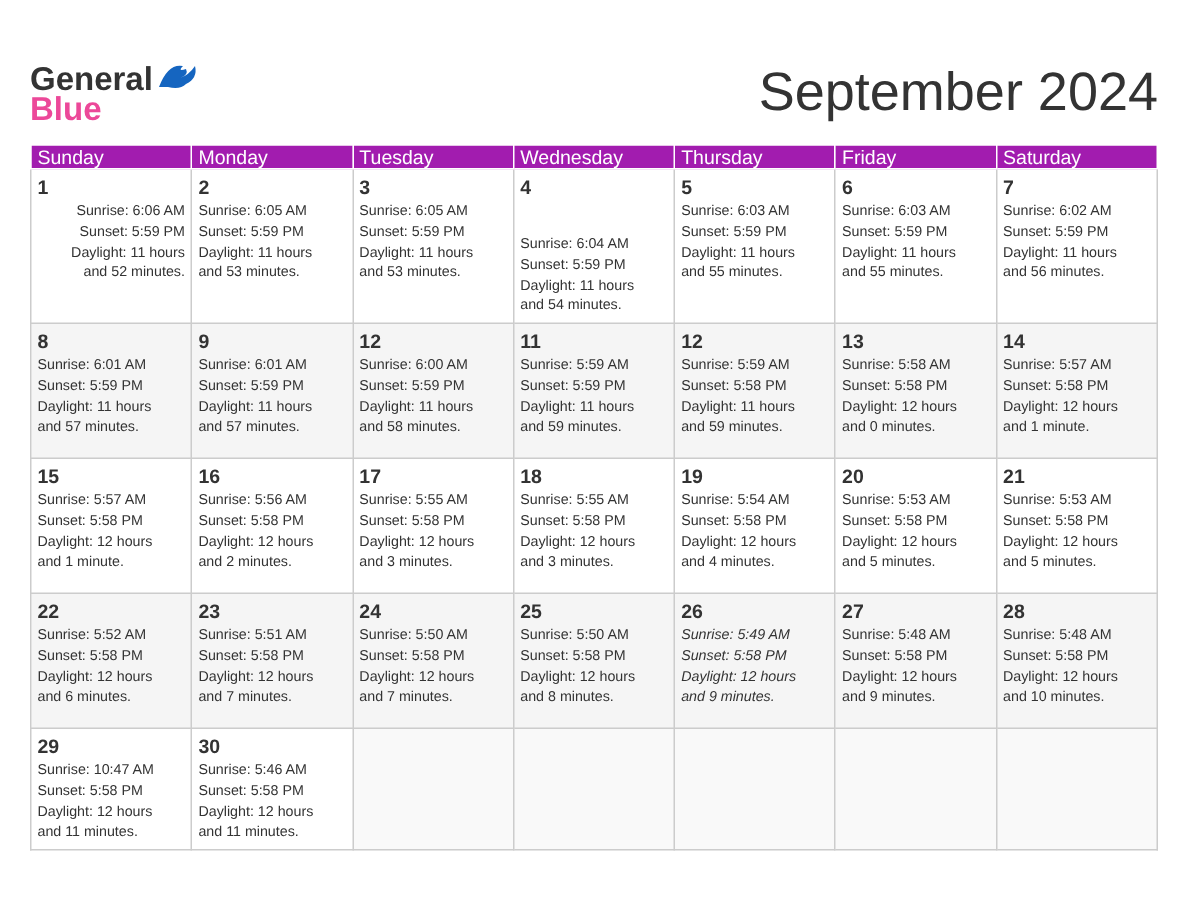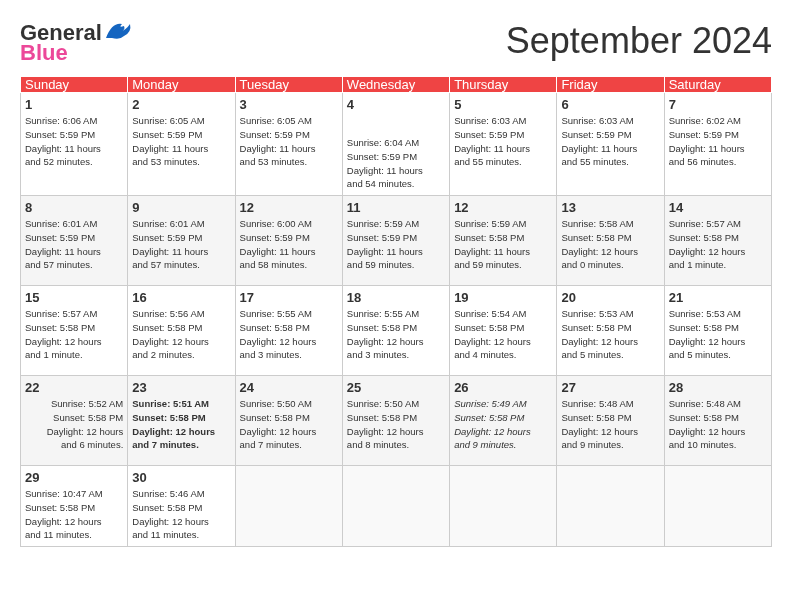--- a/index.html
+++ b/index.html
@@ -8,20 +8,21 @@
       background: #fff;
       width: 792px;
       min-height: 612px;
       padding: 20px;
     }
     .header-area {
       display: flex;
       justify-content: space-between;
       align-items: flex-start;
       margin-bottom: 10px;
+      margin-top: 20px;
     }
     .logo {
       display: flex;
       flex-direction: column;
       align-items: flex-start;
     }
     .logo-bird {
       display: inline-block;
       width: 28px;
       height: 22px;
@@ -42,21 +43,21 @@
     .location-title {
       font-size: 15px;
       color: #555;
     }
     .calendar {
       width: 100%;
       border-collapse: collapse;
       font-size: 10.5px;
     }
     .calendar th {
-      background-color: #ef4444;
+      background-color: #a21caf;
       color: #fff;
       padding: 0 4px;
       text-align: left;
       font-size: 13px;
       font-weight: normal;
       border: 1px solid #fff;
     }
     .calendar td {
       border: 1px solid #ccc;
       vertical-align: top;
@@ -114,21 +115,21 @@
         <th>Wednesday</th>
         <th>Thursday</th>
         <th>Friday</th>
         <th>Saturday</th>
       </tr>
   </thead>
   <tbody id="calendar-body">
   <tr>
         <td>
           <span class="day-number">1</span>
-          <div class="day-info" style="white-space: pre-line;">Sunrise: 6:06 AM
+          <div class="day-info" style="white-space: pre-line; text-align: right;">Sunrise: 6:06 AM
 Sunset: 5:59 PM
 Daylight: 11 hours
 and 52 minutes.</div>
         </td>
         <td>
           <span class="day-number">2</span>
           <div class="day-info" style="white-space: pre-line;">Sunrise: 6:05 AM
 Sunset: 5:59 PM
 Daylight: 11 hours
 and 53 minutes.</div>
@@ -267,28 +268,28 @@
           <span class="day-number">21</span>
           <div class="day-info" style="white-space: pre-line;">Sunrise: 5:53 AM
 Sunset: 5:58 PM
 Daylight: 12 hours
 and 5 minutes.</div>
         </td>
       </tr>
       <tr>
         <td>
           <span class="day-number">22</span>
-          <div class="day-info" style="white-space: pre-line; text-align: right;">Sunrise: 5:52 AM
+          <div class="day-info" style="white-space: pre-line;">Sunrise: 5:52 AM
 Sunset: 5:58 PM
 Daylight: 12 hours
 and 6 minutes.</div>
         </td>
         <td>
           <span class="day-number">23</span>
-          <div class="day-info" style="white-space: pre-line; font-weight: bold;">Sunrise: 5:51 AM
+          <div class="day-info" style="white-space: pre-line;">Sunrise: 5:51 AM
 Sunset: 5:58 PM
 Daylight: 12 hours
 and 7 minutes.</div>
         </td>
         <td>
           <span class="day-number">24</span>
           <div class="day-info" style="white-space: pre-line;">Sunrise: 5:50 AM
 Sunset: 5:58 PM
 Daylight: 12 hours
 and 7 minutes.</div>

